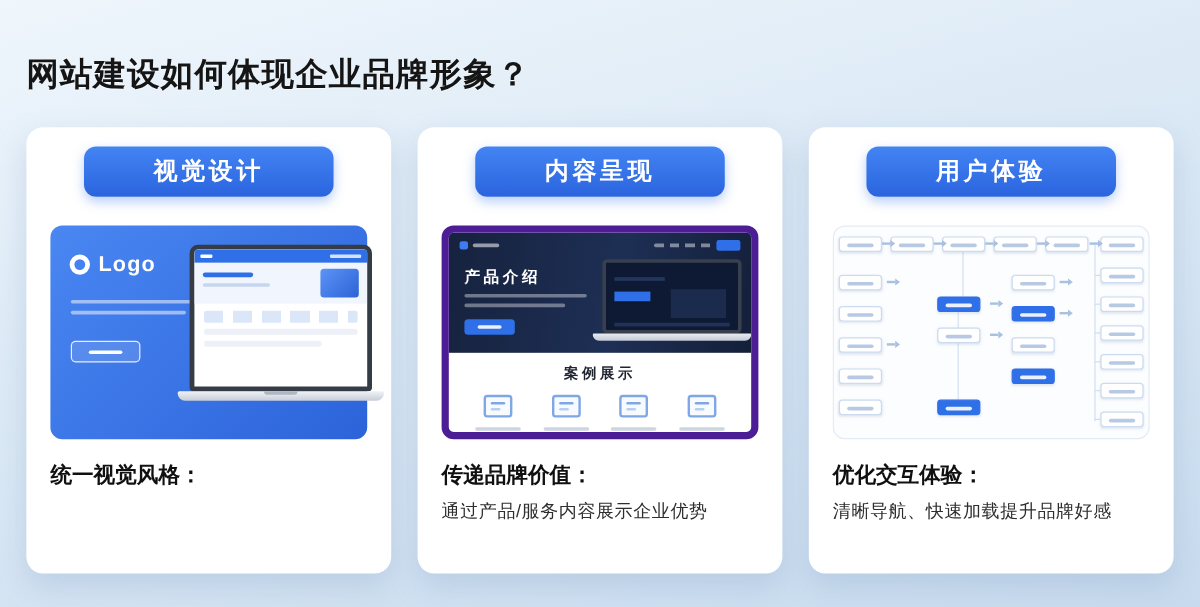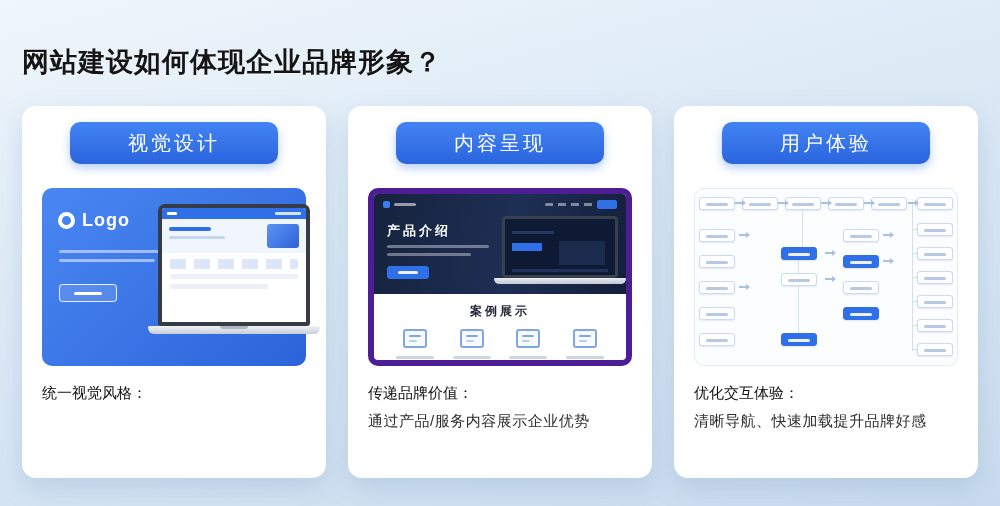--- a/index.html
+++ b/index.html
@@ -18,21 +18,21 @@
   .cards { display:flex; gap:22px; padding:26px 22px 0; }
   .card {
     flex:1; height:372px; background:#ffffff; border-radius:14px;
     box-shadow:0 10px 24px rgba(125,155,195,.28);
     position:relative;
   }
   .pill {
     margin:16px auto 0; width:208px; height:42px; line-height:42px;
     text-align:center; border-radius:10px;
     background:linear-gradient(180deg,#4384f3,#2a64de);
-    color:#fff; font-size:20px; font-weight:400; letter-spacing:3px;
+    color:#fff; font-size:20px; font-weight:700; letter-spacing:3px;
     box-shadow:0 4px 10px rgba(47,111,232,.35);
   }
   .thumb { margin:24px 20px 0; height:178px; border-radius:10px; position:relative; }
 
   
   .thumb1 { background:linear-gradient(135deg,#4a87f2,#2c63da); }
   .brand { position:absolute; left:16px; top:22px; display:flex; align-items:center; gap:7px; }
   .logo-ring { width:17px; height:17px; border:4px solid #fff; border-radius:50%; display:inline-block; }
   .logo-text { color:#fff; font-size:18px; font-weight:800; letter-spacing:1px; }
   .tlw { position:absolute; left:17px; height:3px; background:rgba(255,255,255,.5); border-radius:2px; }
@@ -102,21 +102,21 @@
         box-shadow:0 1px 2px rgba(150,170,200,.25); }
   .fn::after { content:""; position:absolute; left:6px; top:5px; width:22px; height:3px; background:#b7c9e3; border-radius:2px; }
   .fn.b { background:#2f6fe8; border-color:#2f6fe8; }
   .fn.b::after { background:rgba(255,255,255,.9); }
   .ar { position:absolute; width:7px; height:2px; background:#a9c0de; }
   .ar::after { content:""; position:absolute; right:-4px; top:-2px; border-left:4px solid #a9c0de; border-top:3px solid transparent; border-bottom:3px solid transparent; }
   .ln { position:absolute; background:#d3e0f0; }
 
   
   .caption { margin:18px 20px 0; }
-  .cap-title { font-size:15px; font-weight:400; color:#101010; }
+  .cap-title { font-size:18px; font-weight:700; color:#101010; }
   .cap-text { font-size:15px; color:#2e2e2e; margin-top:9px; letter-spacing:.5px; }
 </style>
 </head>
 <body>
 
 <h1 class="page-title">网站建设如何体现企业品牌形象？</h1>
 
 <div class="cards">
 
   <section class="card">

